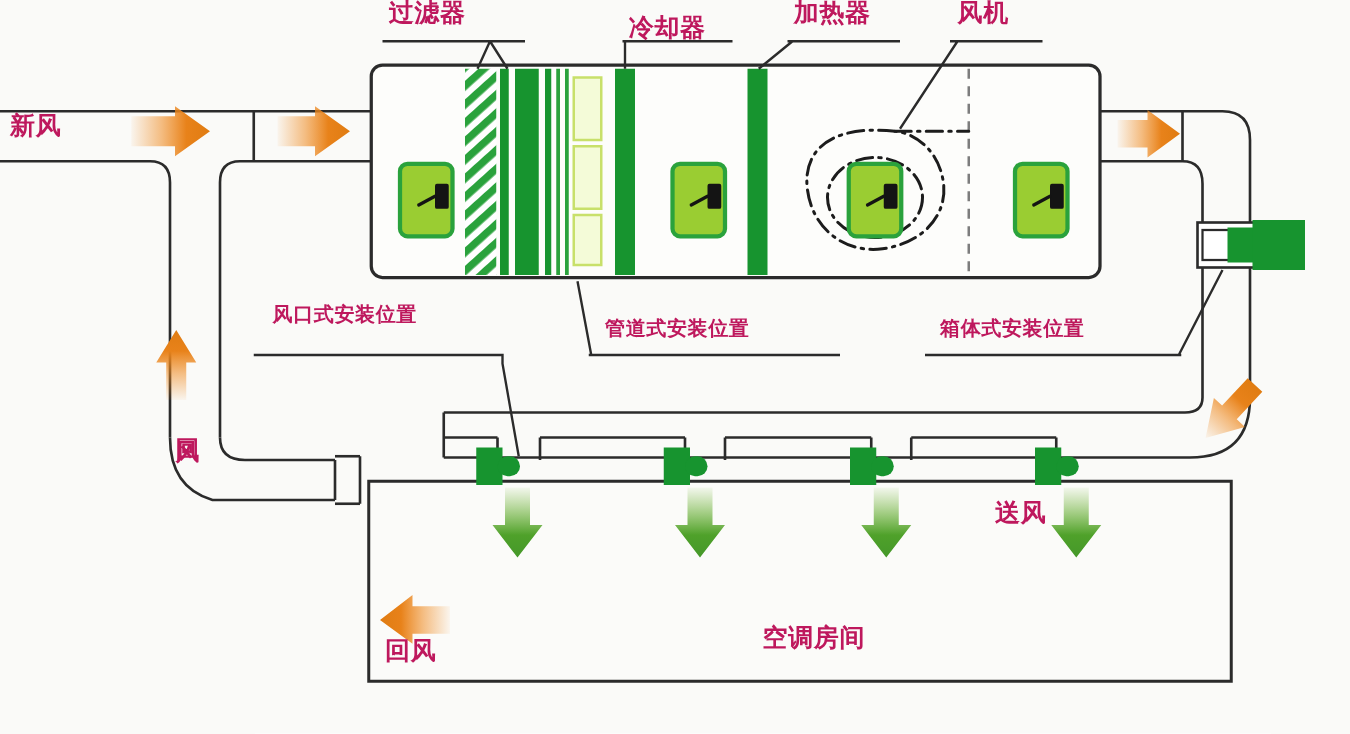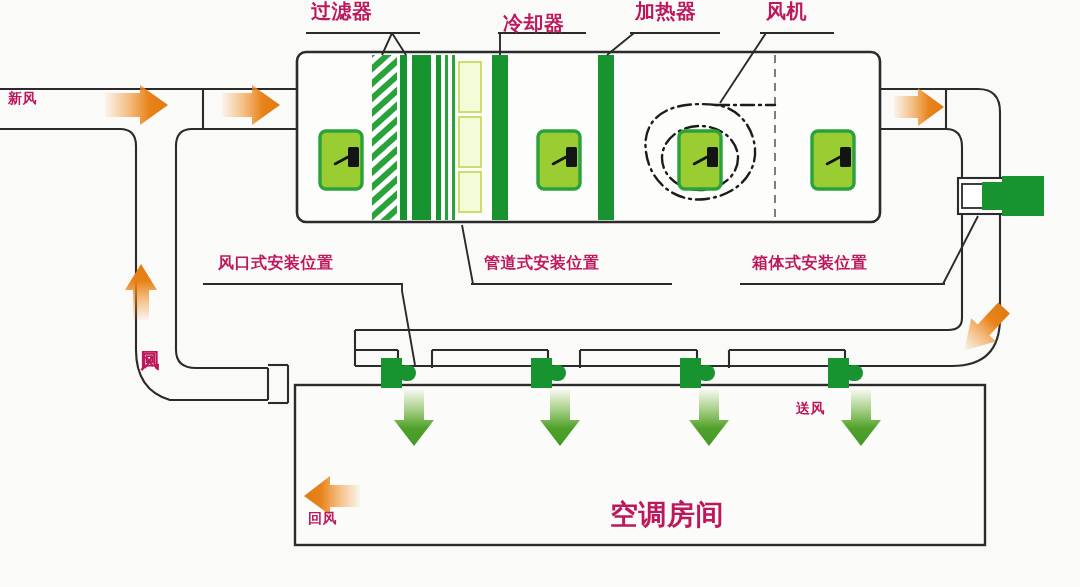--- a/index.html
+++ b/index.html
@@ -26,22 +26,22 @@
   .lbl {
     position: absolute;
     font-family: Liberation Mono, monospace;
     color: #be185d;
     white-space: nowrap;
     line-height: 1.05;
     letter-spacing: 0.5px;
   }
   .lbl-top      { font-size: 20px; font-weight: 700; }
   .lbl-mid      { font-size: 16px; font-weight: 700; }
-  .lbl-flow     { font-size: 14px; font-weight: 700; }
-  .lbl-room     { font-size: 28px; font-weight: 700; }
+  .lbl-flow     { font-size: 20px; font-weight: 700; }
+  .lbl-room     { font-size: 20px; font-weight: 700; }
   .lbl-vert {
     font-size: 19px;
     font-weight: 700;
     writing-mode: vertical-rl;
     text-orientation: upright;
     letter-spacing: 2px;
   }
 </style>
 </head>
 <body>
@@ -259,21 +259,21 @@
       <path d="M699 390 L699 420 L689 420 L709 446 L729 420 L719 420 L719 390 Z" fill="url(#gGreenD)"></path>
       <path d="M851 390 L851 420 L841 420 L861 446 L881 420 L871 420 L871 390 Z" fill="url(#gGreenD)"></path>
     </g>
   </svg>
 
   <div class="lbl lbl-top" style="left:311px; top:2px;">过滤器</div>
   <div class="lbl lbl-top" style="left:503px; top:14px;">冷却器</div>
   <div class="lbl lbl-top" style="left:635px; top:2px;">加热器</div>
   <div class="lbl lbl-top" style="left:766px; top:2px;">风机</div>
 
-  <div class="lbl lbl-mid" style="left:218px; top:256px;">风口式安装位置</div>
+  <div class="lbl lbl-mid" style="left:218px; top:245px;">风口式安装位置</div>
   <div class="lbl lbl-mid" style="left:484px; top:256px;">管道式安装位置</div>
   <div class="lbl lbl-mid" style="left:752px; top:256px;">箱体式安装位置</div>
 
   <div class="lbl lbl-flow" style="left:8px; top:92px;">新风</div>
 
   <div class="lbl lbl-vert" style="left:138px; top:335px;">回风</div>
 
   <div class="lbl lbl-flow" style="left:308px; top:512px;">回风</div>
 
   <div class="lbl lbl-flow" style="left:796px; top:402px;">送风</div>

